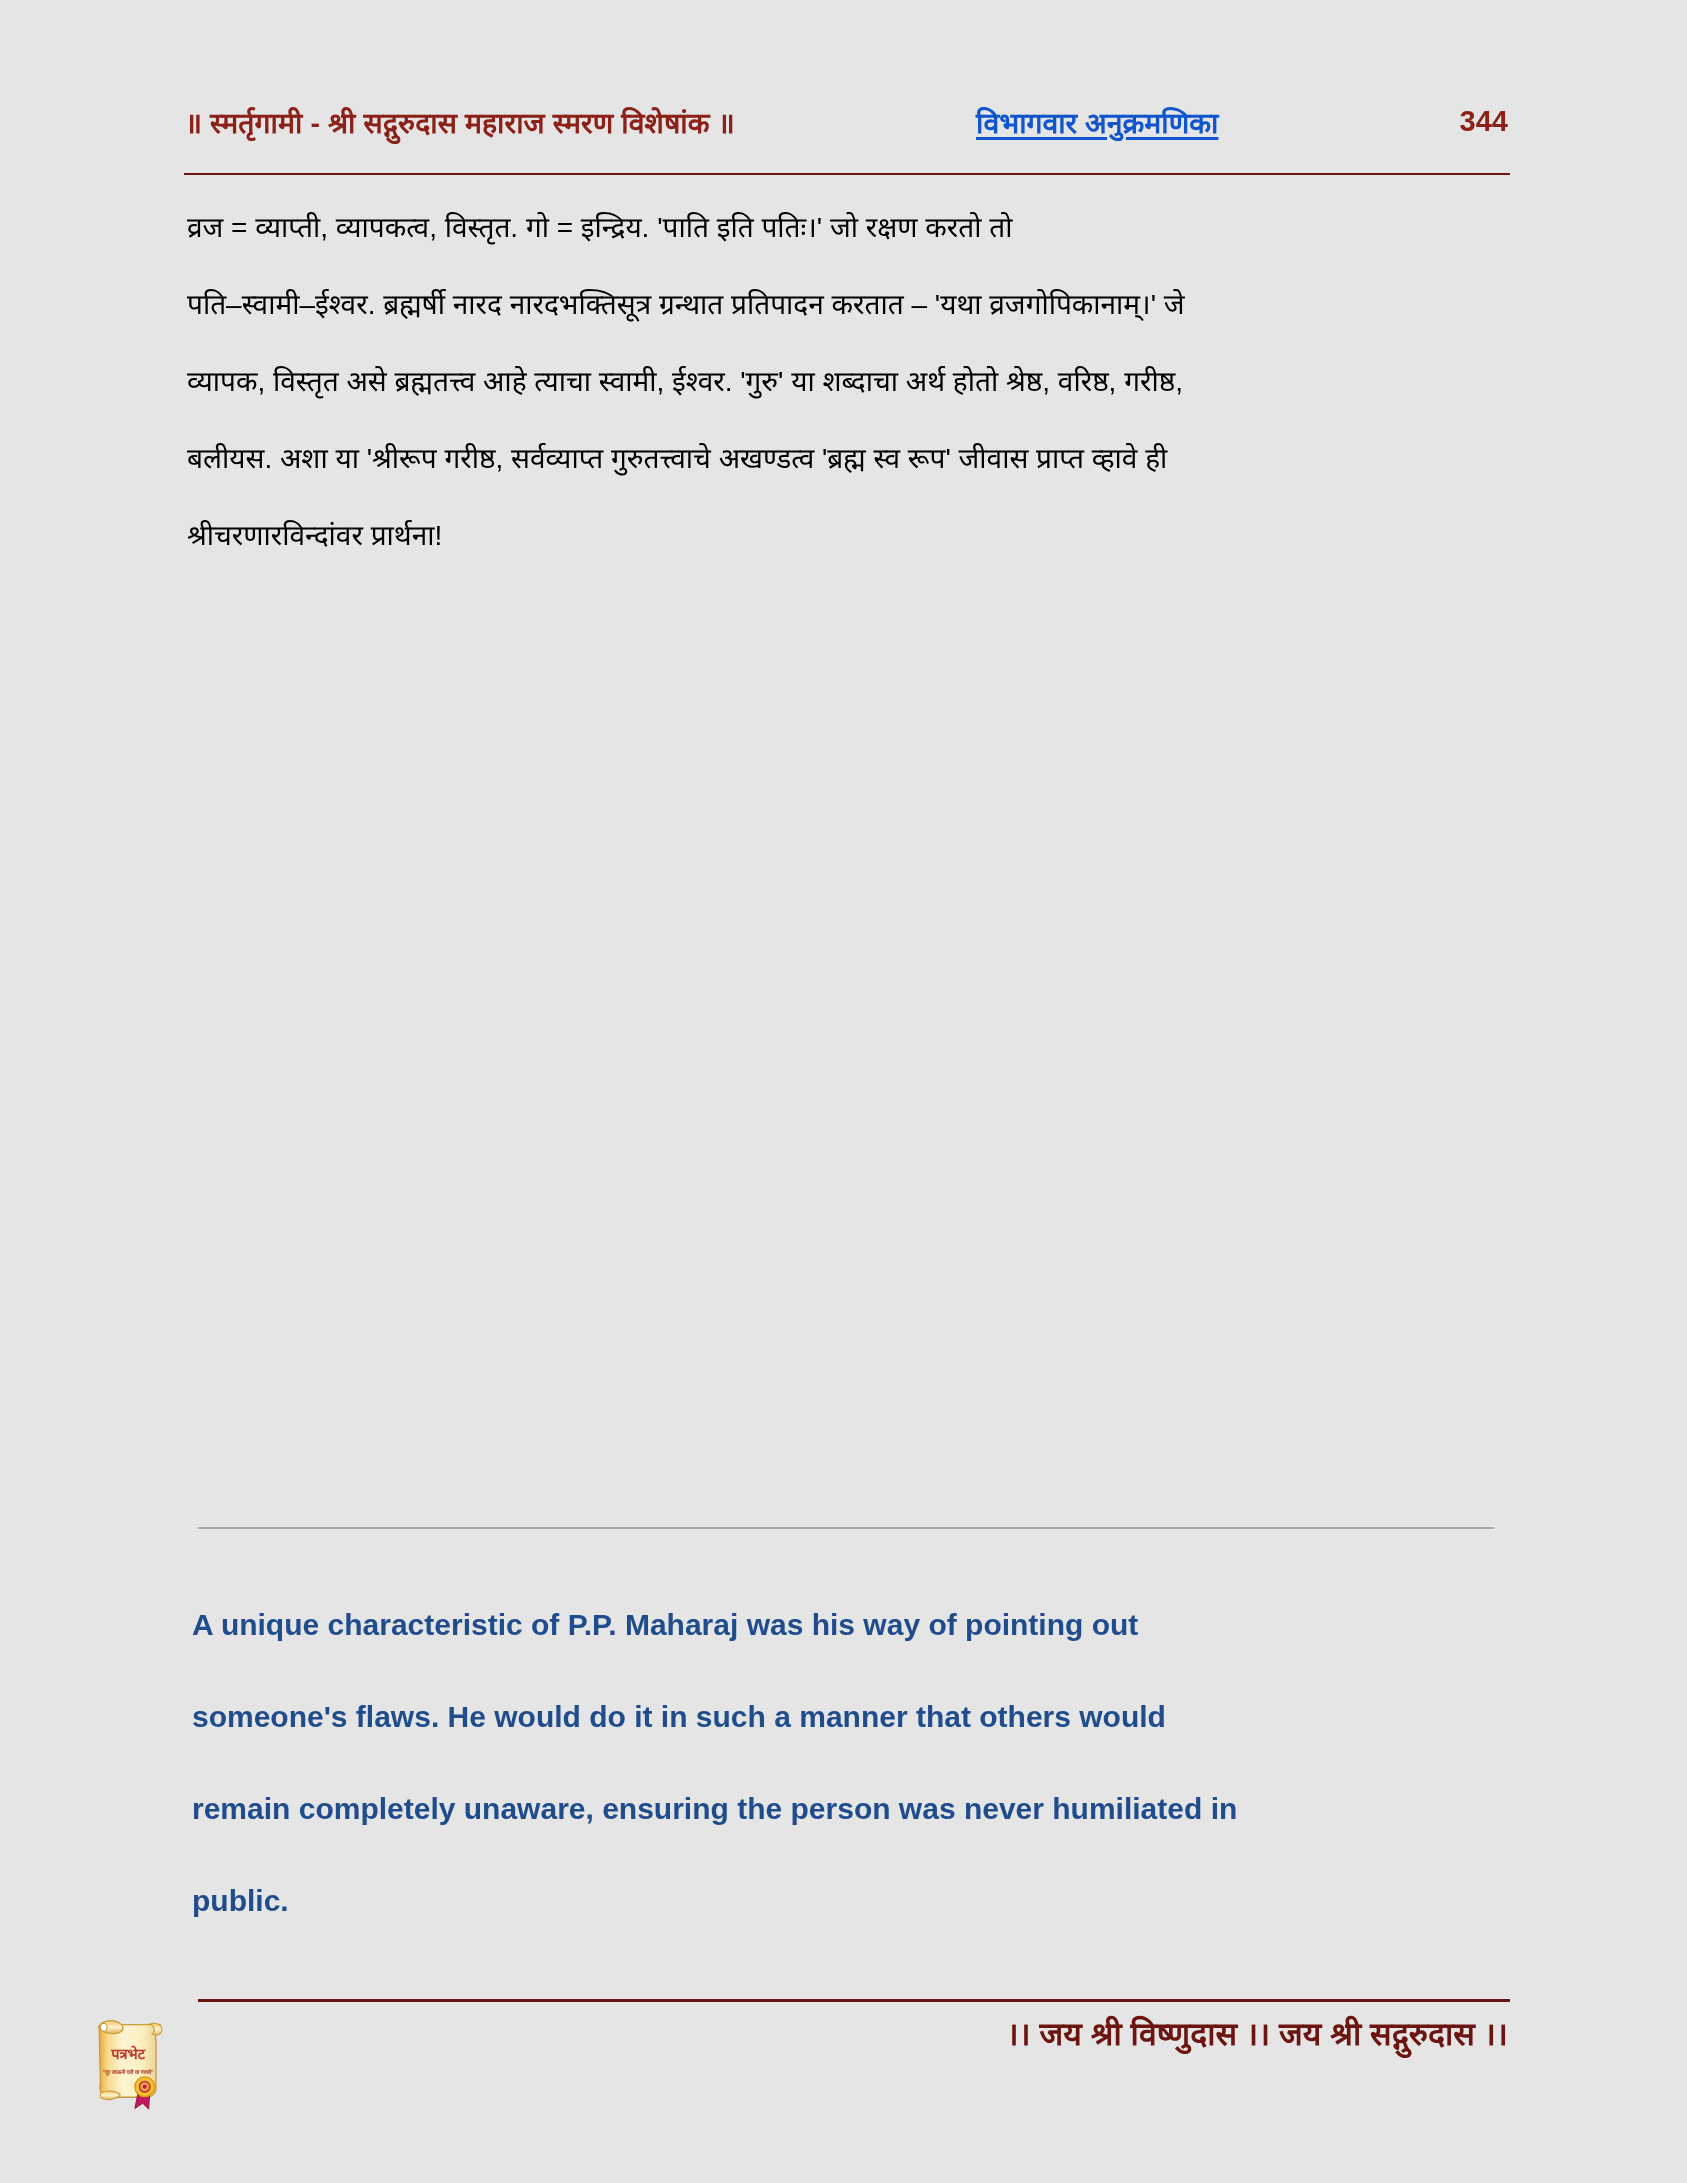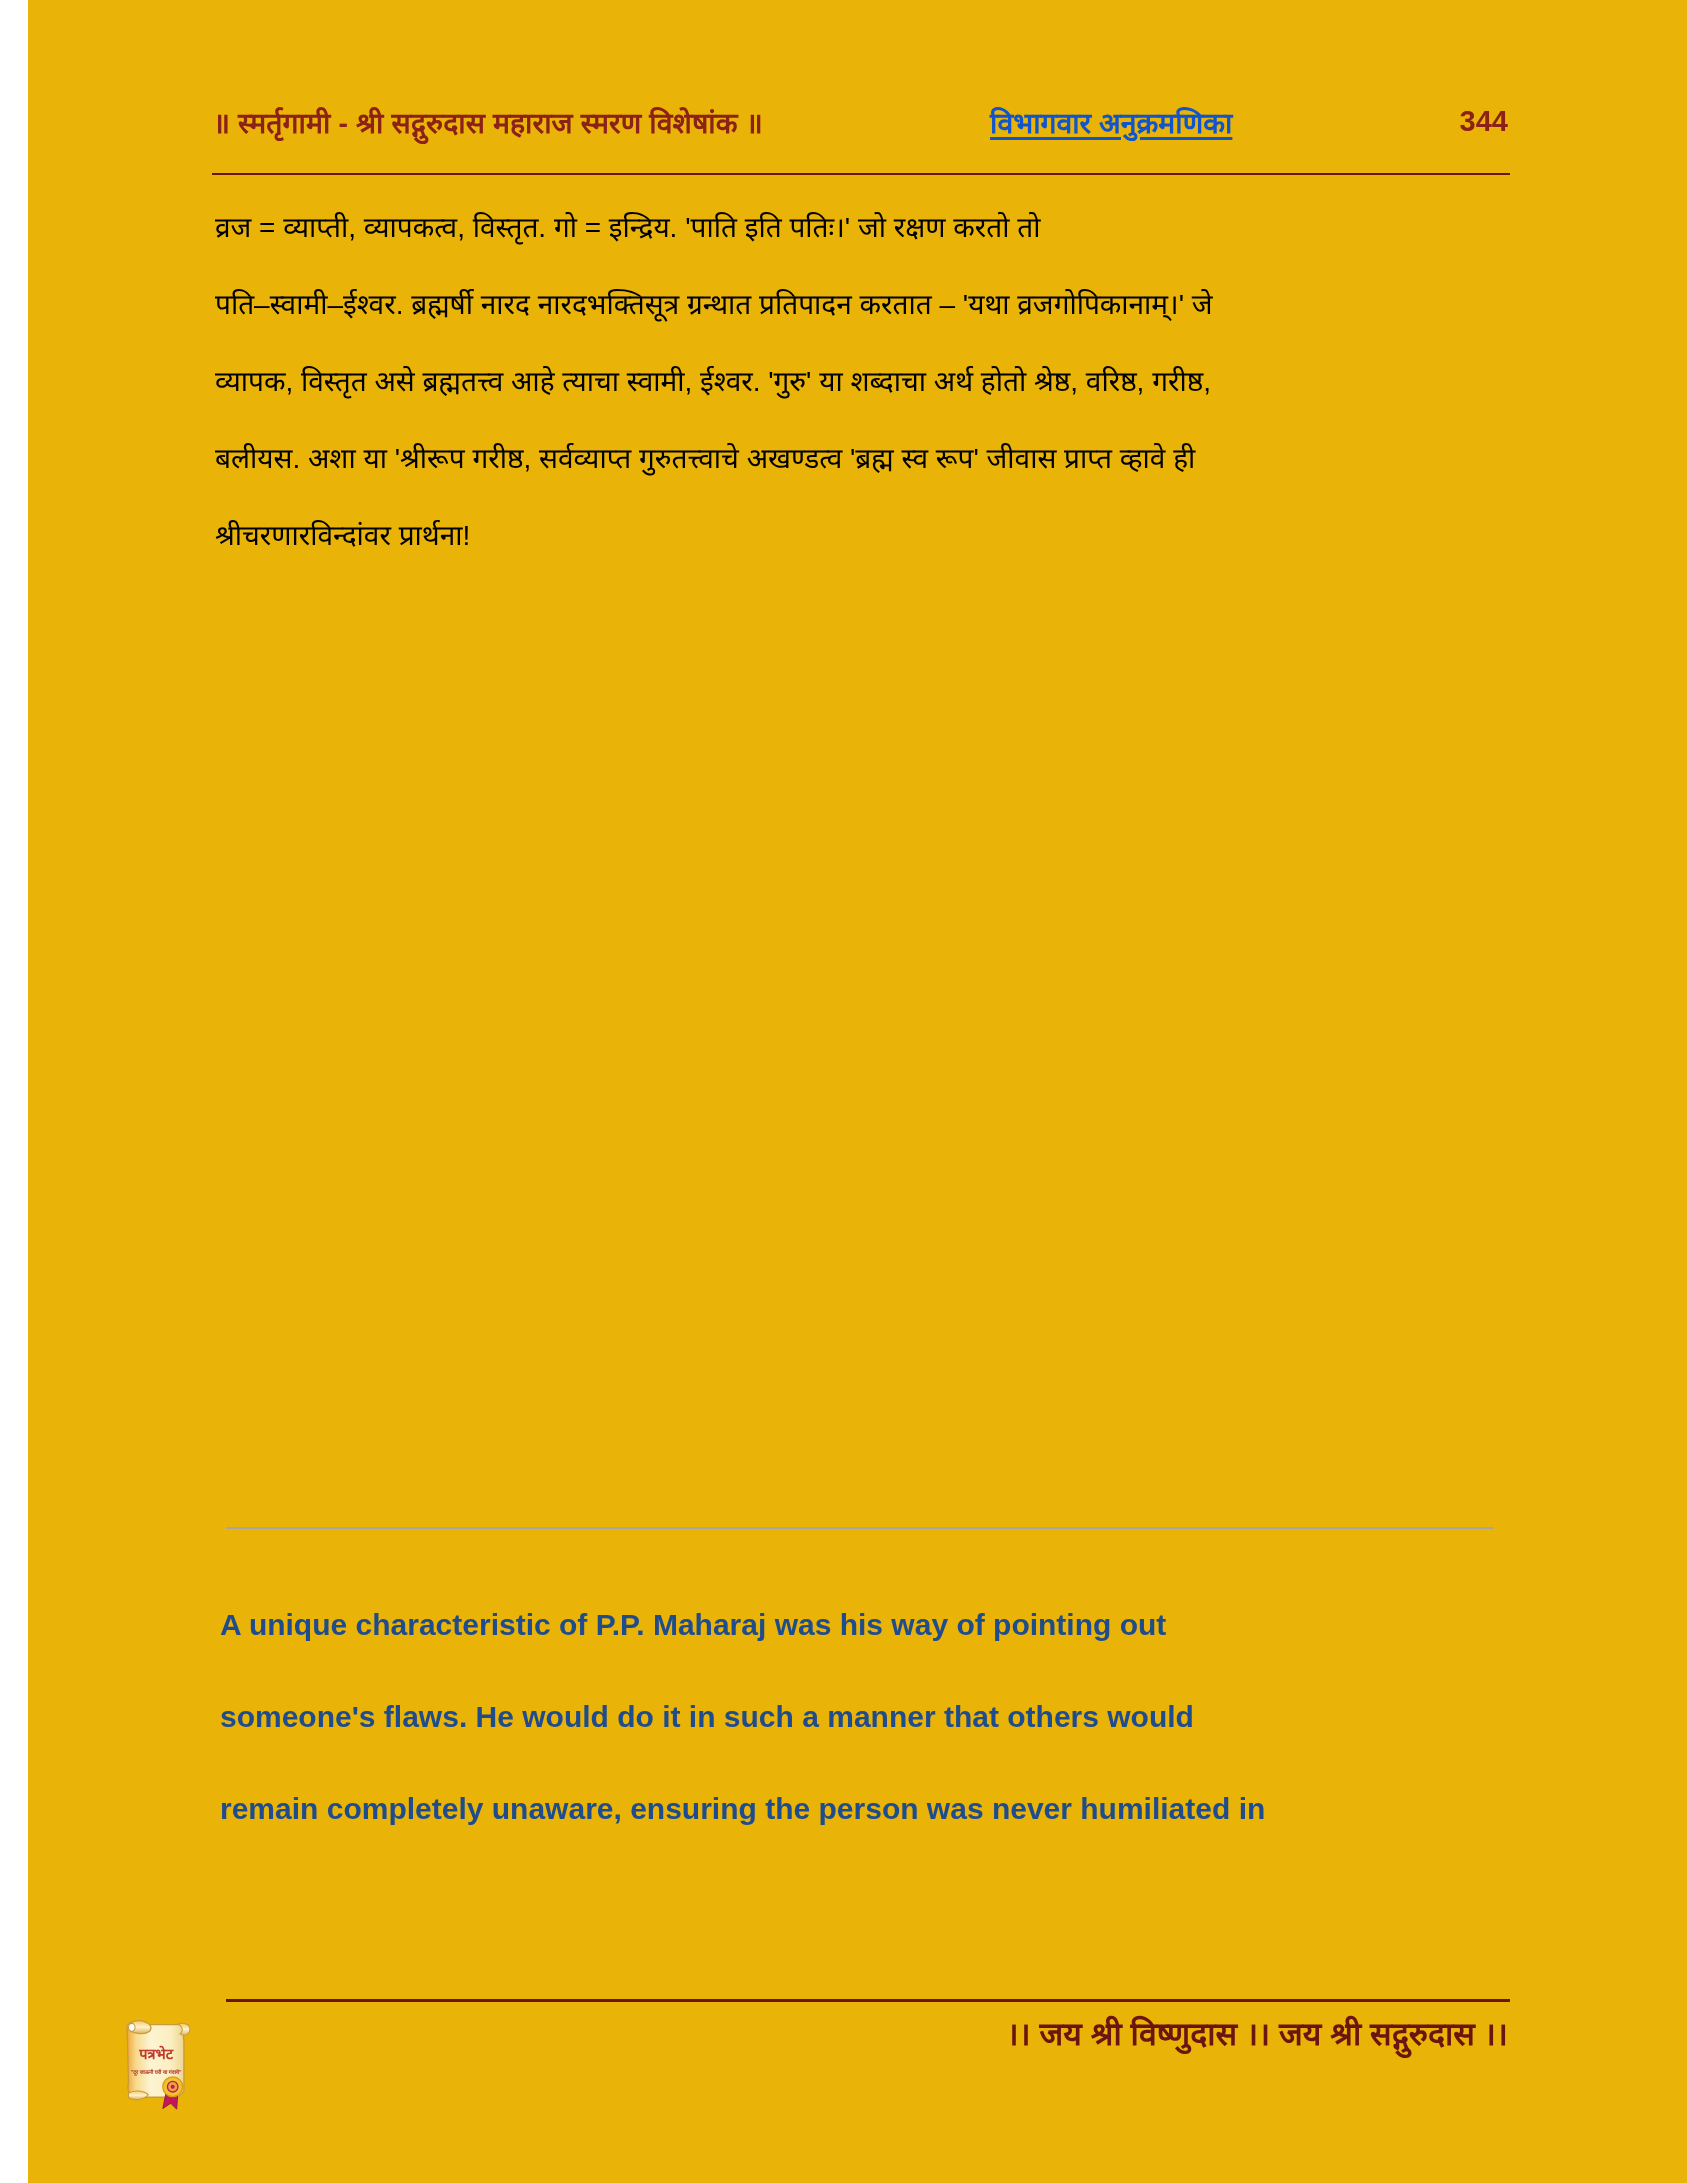--- a/index.html
+++ b/index.html
@@ -11,22 +11,21 @@
     width: 1687px;
     height: 2183px;
     font-family: "Liberation Sans", sans-serif;
     position: relative;
     overflow: hidden;
   }
 
   .page {
     position: absolute;
     inset: 0;
-    background: #eab308;
-    margin-left: 28px;
+    background: #e5e5e5;
   }
 
   
   .header {
     position: absolute;
     left: 185px;
     right: 179px;
     top: 91px;
     height: 61px;
     display: flex;
@@ -164,20 +163,21 @@
     <div class="marathi-line">बलीयस. अशा या 'श्रीरूप गरीष्ठ, सर्वव्याप्त गुरुतत्त्वाचे अखण्डत्व 'ब्रह्म स्व रूप' जीवास प्राप्त व्हावे ही</div>
     <div class="marathi-line">श्रीचरणारविन्दांवर प्रार्थना!</div>
   </div>
 
   <div class="mid-divider"></div>
 
   <div class="english-block">
     <div class="english-line">A unique characteristic of P.P. Maharaj was his way of pointing out</div>
     <div class="english-line">someone's flaws. He would do it in such a manner that others would</div>
     <div class="english-line">remain completely unaware, ensuring the person was never humiliated in</div>
+    <div class="english-line">public.</div>
   </div>
 
   <div class="footer-rule"></div>
   <div class="footer-text">।। जय श्री विष्णुदास ।। जय श्री सद्गुरुदास ।।</div>
 
   <div class="logo">
     <svg width="99" height="106" viewBox="0 0 150 160" xmlns="http://www.w3.org/2000/svg">
       <defs>
         <linearGradient id="paperGrad" x1="0" y1="0" x2="1" y2="0">
           <stop offset="0%" stop-color="#f0a73c"></stop>

